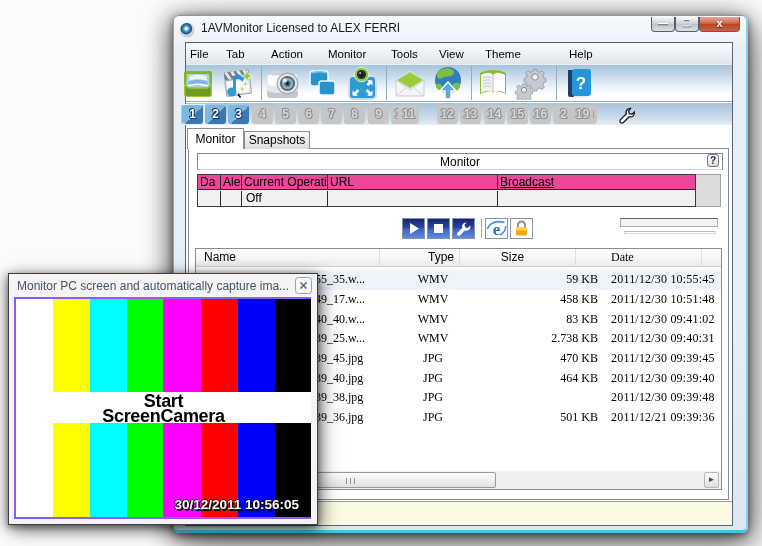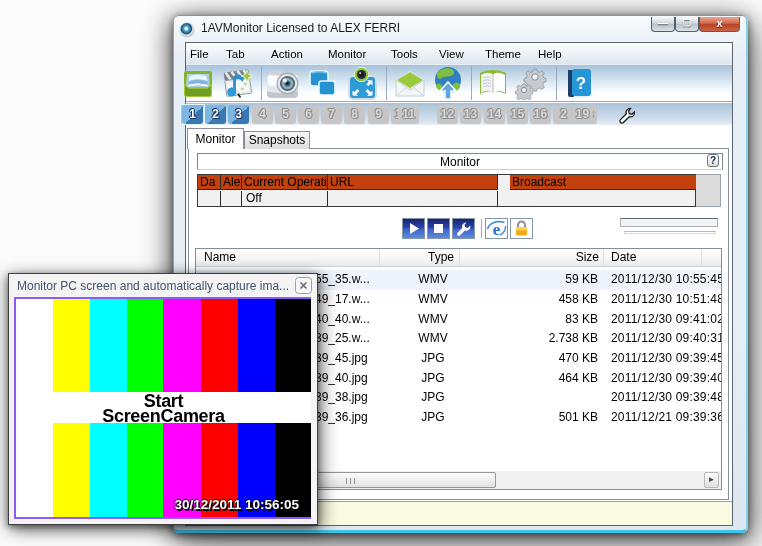--- a/index.html
+++ b/index.html
@@ -43,34 +43,34 @@
 #tab2{left:244px;top:131px;width:66px;height:18px;background:linear-gradient(#f7f7f7,#dcdcdc);border:1px solid #888f98;border-bottom:none;line-height:17px;}
 #tabpanel{position:absolute;left:188px;top:148px;width:541px;height:352px;background:#fff;border:1px solid #878f98;}
 
 #capbox{position:absolute;left:197px;top:153px;width:526px;height:17px;border:1px solid #808890;border-bottom:1px solid #d0d0d0;background:#fff;
  font-size:12px;text-align:center;line-height:16px;}
 #helpbtn{position:absolute;left:707px;top:154px;width:12px;height:13px;border:1px solid #6d7780;border-radius:3px;
  background:linear-gradient(#fff,#dcdcdc);font-size:10px;font-weight:bold;color:#1b2d50;text-align:center;line-height:12px;}
 
 #t1{position:absolute;left:197px;top:174px;width:499px;height:33px;border:1px solid #3a3a3a;background:#f1f1f1;font-size:12px;}
 #t1fill{position:absolute;left:696px;top:174px;width:25px;height:33px;background:#dcdcdc;border:1px solid #9aa2aa;border-left:none;}
-.t1h{position:absolute;top:0;height:15px;background:#c2410c;border-right:1px solid #2a2a2a;border-bottom:1px solid #2a2a2a;line-height:15px;padding-left:2px;overflow:hidden;white-space:nowrap}
+.t1h{position:absolute;top:0;height:15px;background:#ec4899;border-right:1px solid #2a2a2a;border-bottom:1px solid #2a2a2a;line-height:15px;padding-left:2px;overflow:hidden;white-space:nowrap}
 .t1c{position:absolute;top:16px;height:15px;background:#f1f1f1;border-right:1px solid #2a2a2a;line-height:15px;padding-left:4px;}
 
 .bbtn{position:absolute;top:218px;width:23px;height:21px;border:1px solid #8496a8;}
 .bblue{background:linear-gradient(#16226e,#2c47a8 48%,#3c62cc 52%,#5e8ada);}
 .bwhite{background:#fff;}
 #bsep{position:absolute;left:481px;top:219px;width:1px;height:19px;background:#9aa8b8;}
 #sunken{position:absolute;left:620px;top:218px;width:98px;height:9px;border:1px solid #adb2b8;border-top:1px solid #60686f;background:#f2f3f4;}
 #faint{position:absolute;left:624px;top:231px;width:92px;height:3px;border:1px solid #d8dadc;border-top:1px solid #b8babc;background:#fff;}
 
 #flist{position:absolute;left:195px;top:248px;width:527px;height:242px;border:1px solid #828f9b;background:#fff;overflow:hidden;}
 #fhead{position:absolute;left:0;top:0;width:525px;height:18px;background:linear-gradient(#fff,#f4f5f6 60%,#e9eaeb);border-bottom:1px solid #cfd4d8;font-size:12px;}
 .fcol{position:absolute;top:0;height:17px;border-right:1px solid #dde0e3;line-height:17px;}
-.frow{position:absolute;left:196px;width:525px;height:20px;font-size:12px;overflow:hidden;}
+.frow{position:absolute;left:196px;width:525px;height:20px;font-size:12px;overflow:hidden;font-family:Liberation Serif, serif;}
 .fr-name{position:absolute;left:119px;top:2px;}
 .fr-type{position:absolute;left:207px;top:2px;width:60px;text-align:center;}
 .fr-size{position:absolute;left:265px;top:2px;width:137px;text-align:right;}
 .fr-date{position:absolute;left:415px;top:2px;white-space:nowrap;letter-spacing:.2px;}
 
 #hsb{position:absolute;left:196px;top:471px;width:525px;height:18px;background:#f0f0f0;}
 .sbtn{position:absolute;top:1px;width:15px;height:16px;border:1px solid #b8b8b8;border-radius:2px;background:linear-gradient(#fcfcfc,#dedede);text-align:center;line-height:14px;font-size:8px;color:#4a4a4a;}
 #hthumb{position:absolute;left:24px;top:1px;width:276px;height:16px;border:1px solid #989898;border-radius:2px;background:linear-gradient(#fdfdfd,#e2e2e2);}
 #hgrip{position:absolute;left:125px;top:5px;width:9px;height:6px;
  background:repeating-linear-gradient(90deg,#8f8f8f 0 1px,transparent 1px 4px);}
@@ -103,21 +103,21 @@
   </div>
 <div id="client"></div>
 <div id="menubar"></div>
 <span class="mi" style="left:190px">File</span>
 <span class="mi" style="left:226px">Tab</span>
 <span class="mi" style="left:271px">Action</span>
 <span class="mi" style="left:328px">Monitor</span>
 <span class="mi" style="left:391px">Tools</span>
 <span class="mi" style="left:439px">View</span>
 <span class="mi" style="left:485px">Theme</span>
-<span class="mi" style="left:538px">Help</span>
+<span class="mi" style="left:569px">Help</span>
 <div id="toolbar"></div>
 <div id="tbicons">
 
 <svg class="abs" style="left:183px;top:67px" width="30" height="33" viewBox="0 0 30 33">
  <path d="M3 4h24a2 2 0 0 1 2 2v20H1V6a2 2 0 0 1 2-2z" fill="#85b42c"></path>
  <path d="M4 7h22l1 13H3z" fill="#a9cfe9"></path>
  <path d="M6.5 9.5c4-2.2 13-2.2 17 0l.7 4.5c-6-2.2-13-2.2-18.4 0z" fill="#eaf5fb"></path>
  <path d="M5.8 14.5c5-2 13.5-2 18.5 0l.5 3.5c-6.5-2-13.5-2-19.5 0z" fill="#7fb6dd"></path>
  <path d="M5.2 18.8c5.5-1.8 14-1.8 19.6 0" stroke="#fdfefe" stroke-width="1.6" fill="none"></path>
  <path d="M1 16.5l4.5 3.5h19l4.5-3.5V28a2 2 0 0 1-2 2H3a2 2 0 0 1-2-2z" fill="#a0ca3e"></path>
@@ -251,21 +251,21 @@
 <div class="tab" id="tab2">Snapshots</div>
 <div class="tab" id="tab1">Monitor</div>
 <div id="capbox">Monitor</div>
 <div id="helpbtn">?</div>
 
 <div id="t1">
  <div class="t1h" style="left:0;width:23px;">Da</div>
  <div class="t1h" style="left:23px;width:21px;">Ale</div>
  <div class="t1h" style="left:44px;width:86px;">Current Operation</div>
  <div class="t1h" style="left:130px;width:170px;">URL</div>
- <div class="t1h" style="left:312px;width:197px;border-right:none;">Broadcast</div>
+ <div class="t1h" style="left:300px;width:197px;border-right:none;text-decoration:underline;">Broadcast</div>
  <div class="t1c" style="left:0;width:23px;"></div>
  <div class="t1c" style="left:23px;width:21px;"></div>
  <div class="t1c" style="left:44px;width:86px;">Off</div>
  <div class="t1c" style="left:130px;width:170px;"></div>
  <div class="t1c" style="left:300px;width:197px;border-right:none;"></div>
 </div>
 <div id="t1fill"></div>
 
 <div class="bbtn bblue" style="left:402px"></div>
 <div class="bbtn bblue" style="left:427px"></div>
@@ -294,22 +294,22 @@
  <rect x="6" y="9" width="11" height="3.5" fill="#ffd24d"></rect>
     </svg>
 </div>
 <div id="sunken"></div>
 <div id="faint"></div>
 
 <div id="flist">
  <div id="fhead">
   <div class="fcol" style="left:0;width:184px;padding-left:8px;">Name</div>
   <div class="fcol" style="left:185px;width:79px;text-align:right;padding-right:5px;">Type</div>
-  <div class="fcol" style="left:265px;width:143px;text-align:right;padding-right:4px;">Size</div>
-  <div class="fcol" style="left:407px;width:99px;padding-left:8px;">Date</div>
+  <div class="fcol" style="left:265px;width:115px;text-align:center;padding-right:11px;">Size</div>
+  <div class="fcol" style="left:407px;width:99px;padding-left:8px;font-family:Liberation Serif, serif;">Date</div>
  </div>
 </div>
 <div id="frows">
 <div class="frow" style="top:270px;background:#edf4fb;">
  <span class="fr-name">55_35.w...</span>
       <span class="fr-type">WMV</span>
  <span class="fr-size">59 KB</span>
       <span class="fr-date">2011/12/30 10:55:45</span>
     </div>
 <div class="frow" style="top:290px;">

